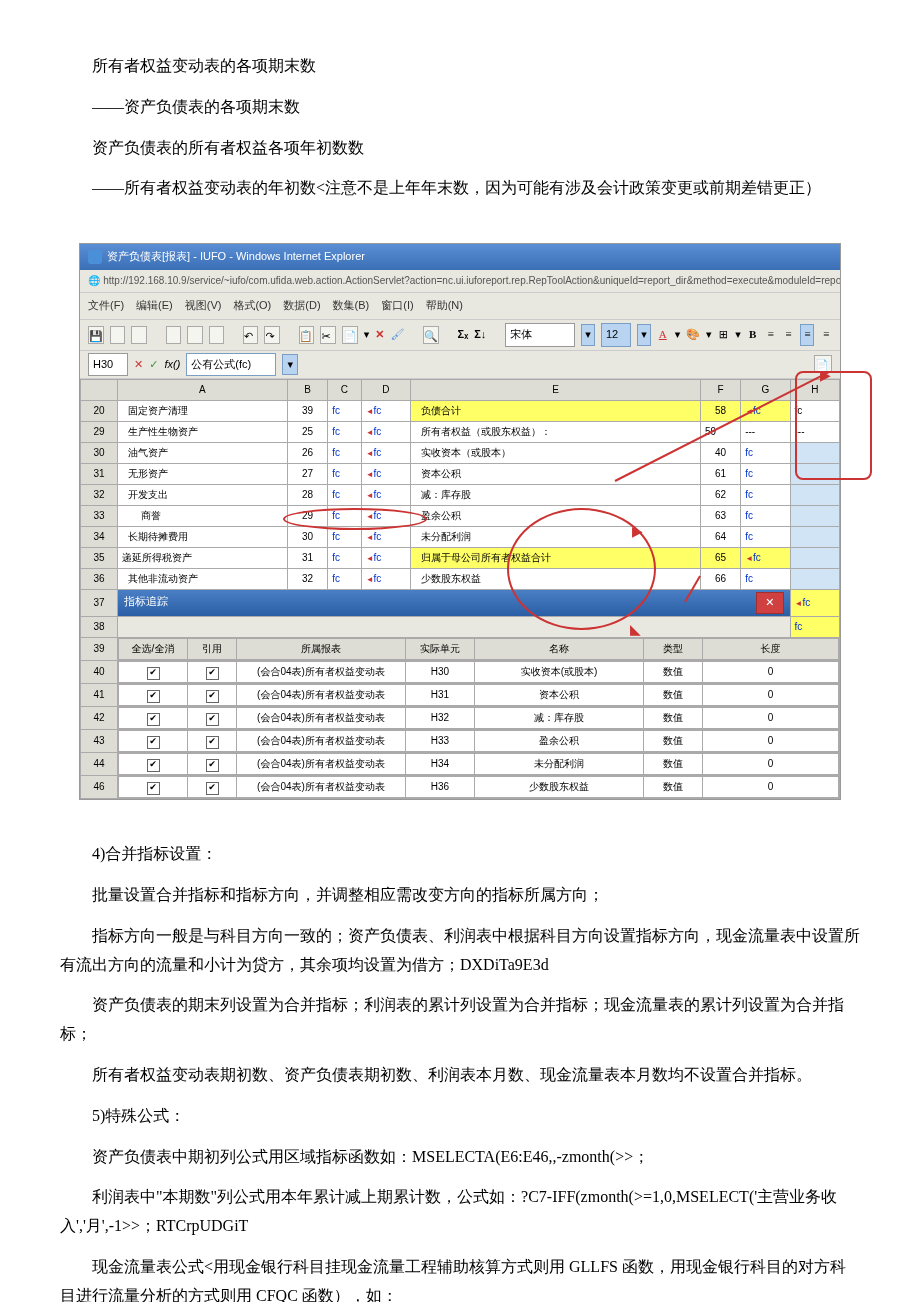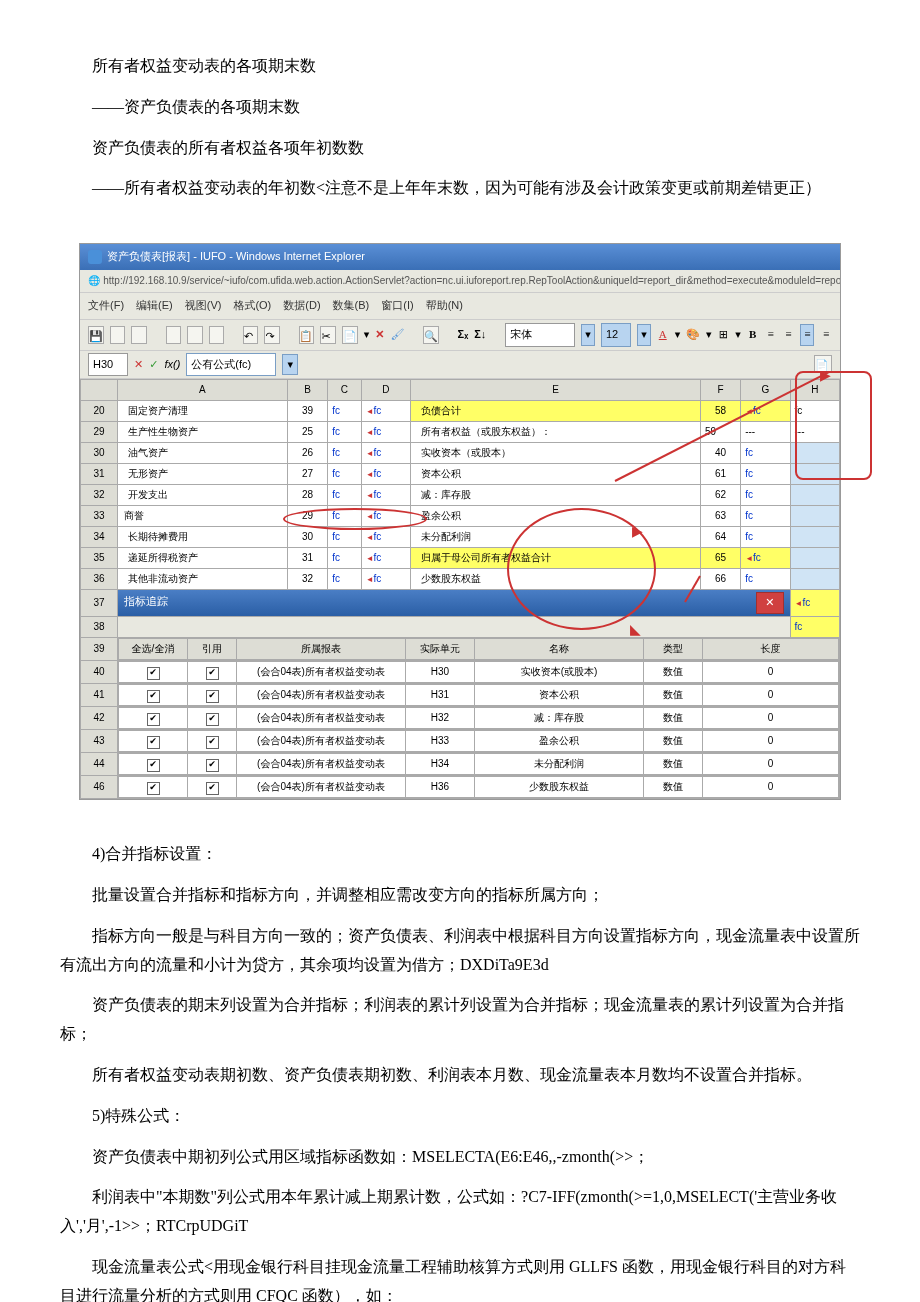--- a/index.html
+++ b/index.html
@@ -352,21 +352,21 @@
     <td style="text-align:center">28</td>
     <td><span class="fc-link">fc</span></td>
     <td><span class="red-tri">◄</span><span class="fc-link">fc</span></td>
     <td class="" style="padding-left:10px">减：库存股</td>
     <td class="" style="text-align:center">62</td>
     <td class=""><span class="fc-link">fc</span></td>
     <td class="blue-cell "></td>
   </tr>
           <tr>
     <td class="row-header">33</td>
-    <td style="padding-left:6px">商誉</td>
+    <td style="padding-left:23px">商誉</td>
     <td style="text-align:center">29</td>
     <td><span class="fc-link">fc</span></td>
     <td><span class="red-tri">◄</span><span class="fc-link">fc</span></td>
     <td class="" style="padding-left:10px">盈余公积</td>
     <td class="" style="text-align:center">63</td>
     <td class=""><span class="fc-link">fc</span></td>
     <td class="blue-cell "></td>
   </tr>
           <tr>
     <td class="row-header">34</td>
@@ -374,21 +374,21 @@
     <td style="text-align:center">30</td>
     <td><span class="fc-link">fc</span></td>
     <td><span class="red-tri">◄</span><span class="fc-link">fc</span></td>
     <td class="" style="padding-left:10px">未分配利润</td>
     <td class="" style="text-align:center">64</td>
     <td class=""><span class="fc-link">fc</span></td>
     <td class="blue-cell "></td>
   </tr>
           <tr>
     <td class="row-header">35</td>
-    <td style="padding-left:10px">递延所得税资产</td>
+    <td style="padding-left:4px">递延所得税资产</td>
     <td style="text-align:center">31</td>
     <td><span class="fc-link">fc</span></td>
     <td><span class="red-tri">◄</span><span class="fc-link">fc</span></td>
     <td class="yellow-cell" style="padding-left:10px">归属于母公司所有者权益合计</td>
     <td class="yellow-cell" style="text-align:center">65</td>
     <td class="yellow-cell"><span class="fc-link"><span class="red-tri">◄</span>fc</span></td>
     <td class="blue-cell yellow-cell"></td>
   </tr>
           <tr>
     <td class="row-header">36</td>

